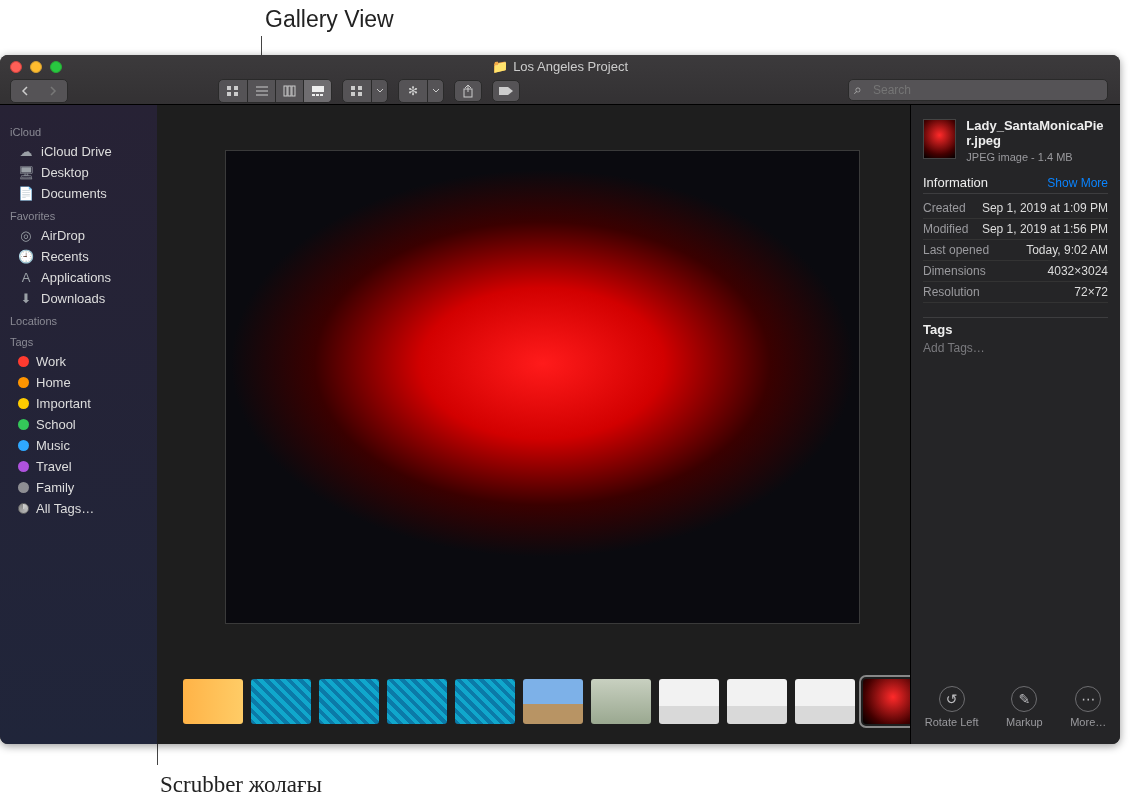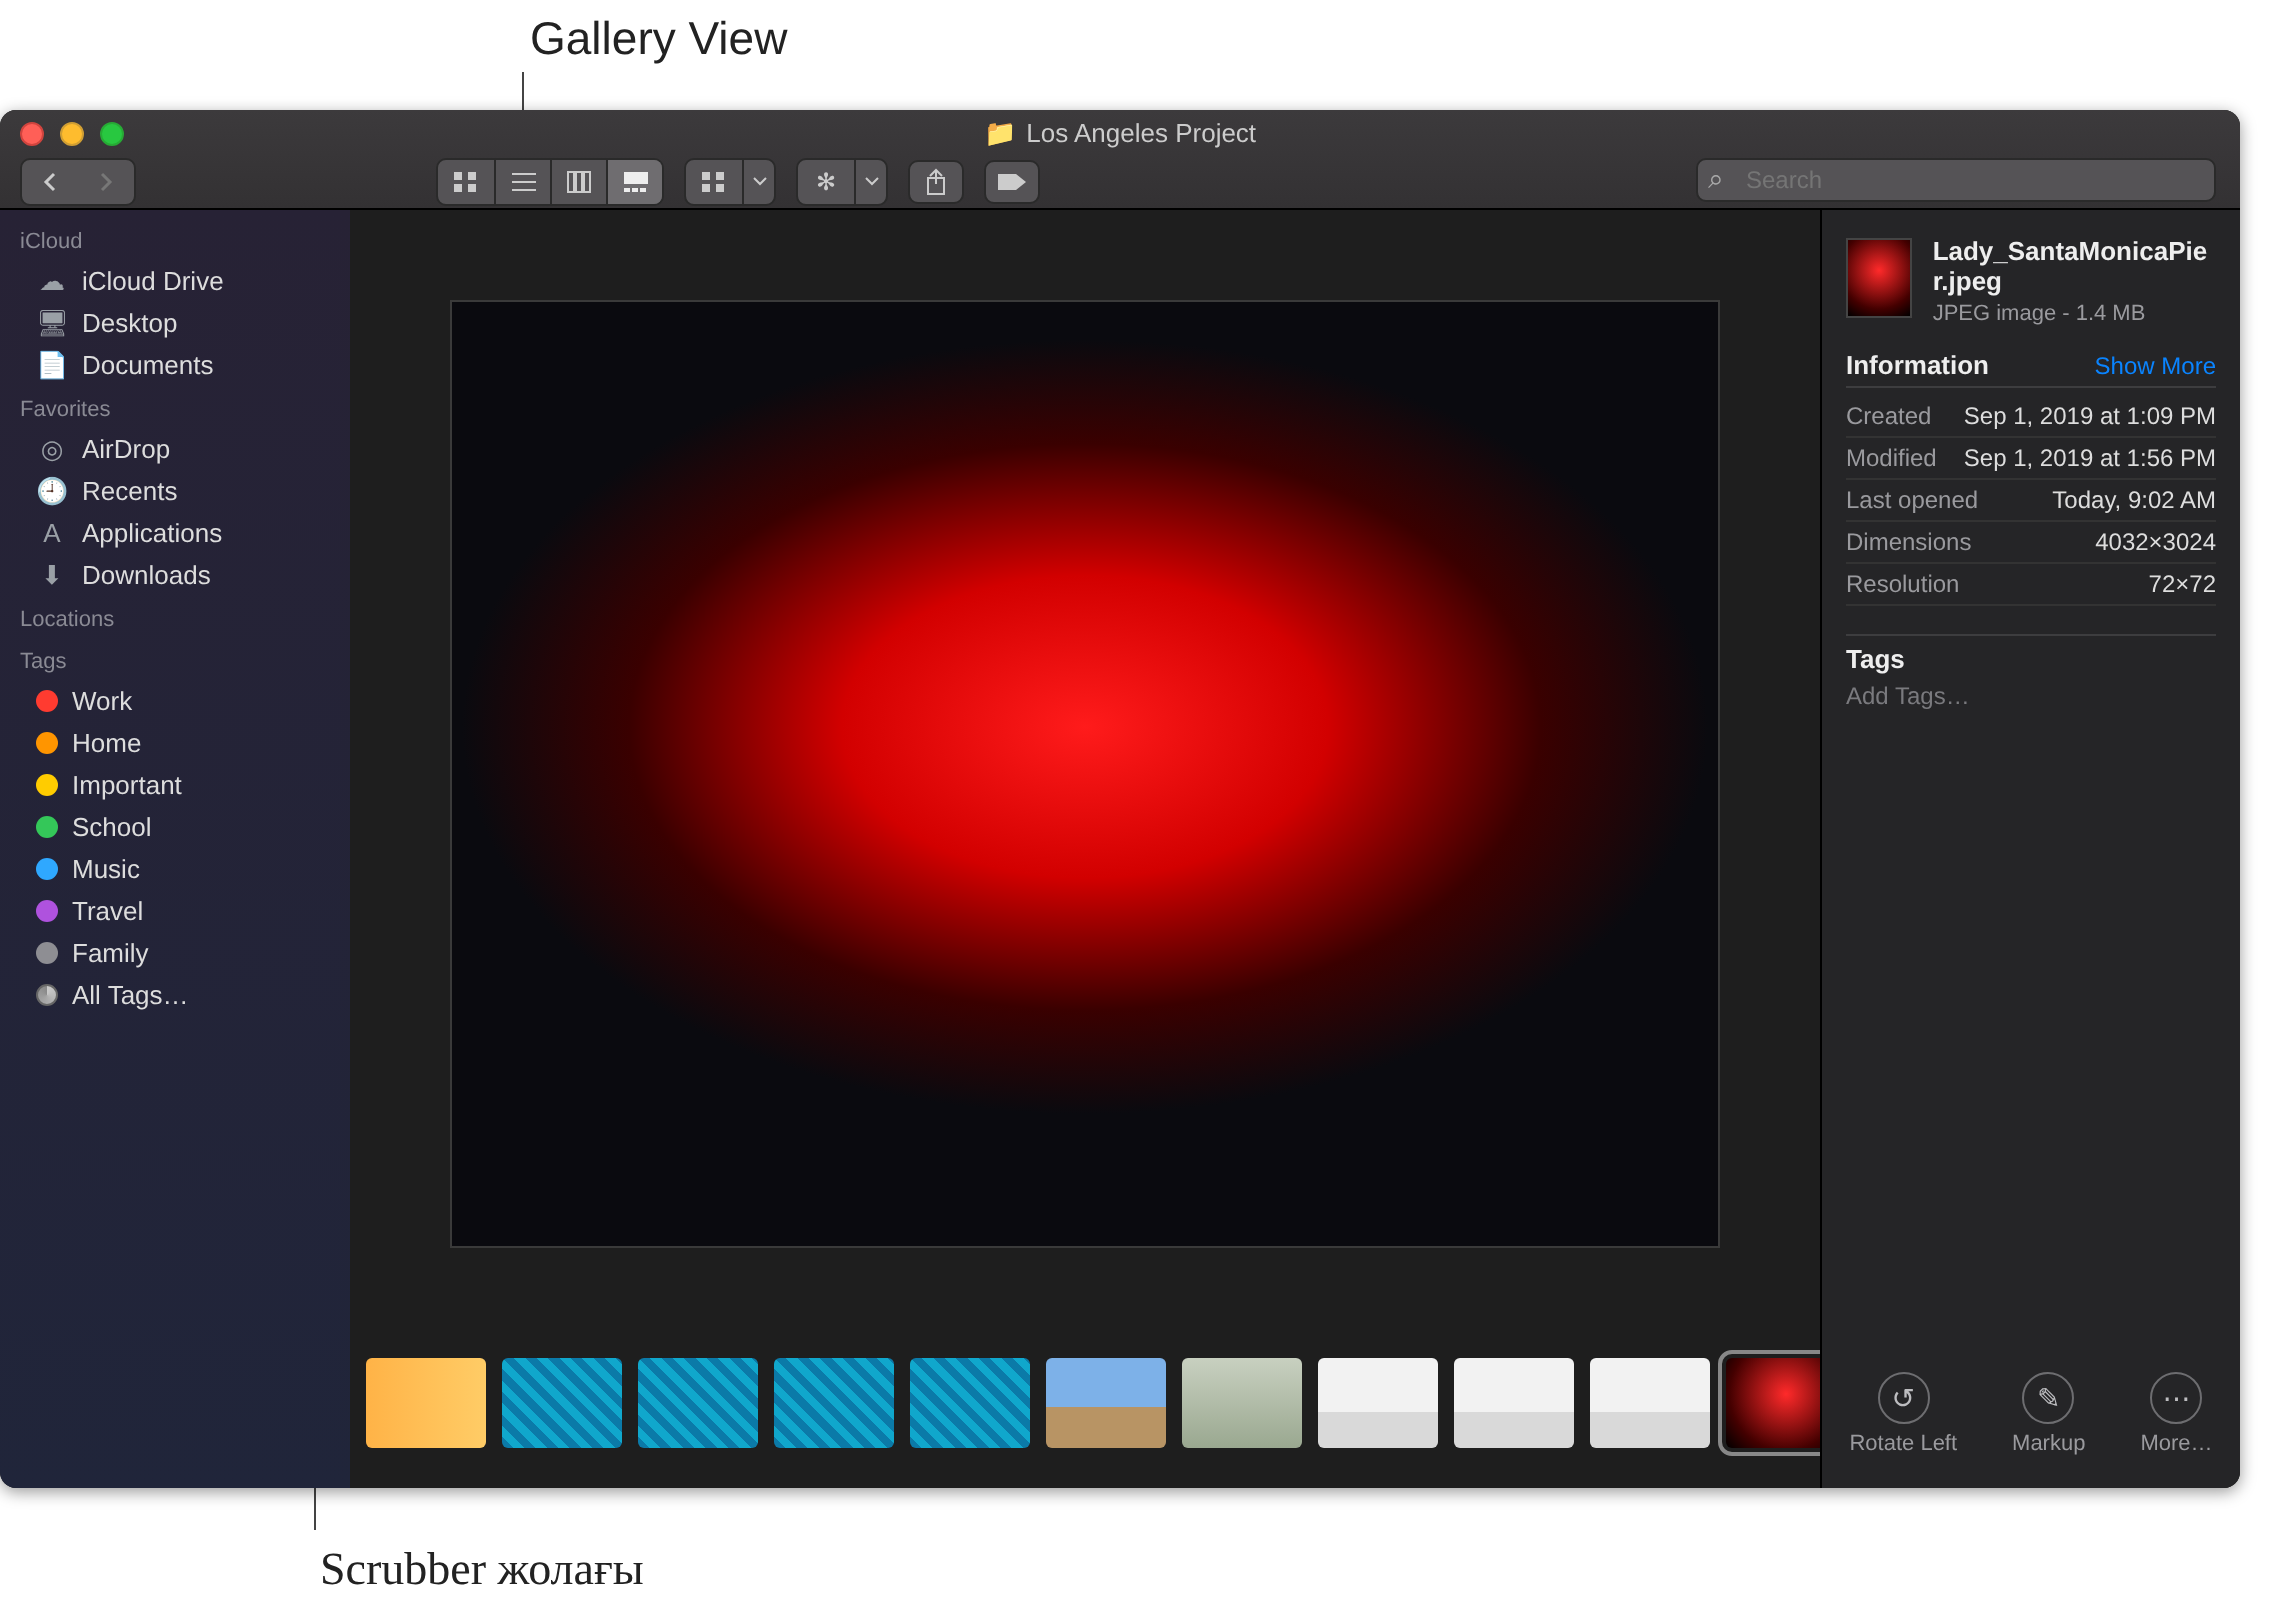--- a/index.html
+++ b/index.html
@@ -30,21 +30,21 @@
   .seg { display:flex; background:#555356; border-radius:5px; overflow:hidden; border:1px solid #2a2a2a;}
   .seg .btn + .btn { border-left:1px solid #2a2a2a; }
   .seg .btn.active { background:#6f6d70; }
   .tbtn { background:#555356; border-radius:5px; border:1px solid #2a2a2a; }
 
   .search-wrap { position:absolute; right:12px; top:24px; }
   .search-input { width:260px; height:22px; background:#555356; border:1px solid #2a2a2a; border-radius:5px; color:#ffffff; padding-left:24px; font-size:12px; }
   .search-wrap::before { content:"⌕"; position:absolute; left:6px; top:2px; color:#aaa; font-size:14px; }
 
   
-  .sidebar { position:absolute; left:0; top:50px; width:175px; bottom:0; background: linear-gradient(#272235, #20253a); padding: 4px 0 8px 0; color:#ccc; overflow:hidden; }
+  .sidebar { position:absolute; left:0; top:50px; width:157px; bottom:0; background: linear-gradient(#272235, #20253a); padding: 15px 0 8px 0; color:#ccc; overflow:hidden; }
   .sb-header { font-size:11px; color:#8a8a94; padding: 6px 10px 3px 10px; }
   .sb-item { display:flex; align-items:center; gap:7px; padding: 3px 10px 3px 18px; font-size:13px; color:#ddd; cursor:default; }
   .sb-item .ico { width:16px; text-align:center; color:#9aa0a6; font-size:13px; }
   .tag-dot { width:11px; height:11px; border-radius:50%; display:inline-block; }
 
   
   .main { position:absolute; left:175px; top:50px; right:210px; bottom:0; background:#1e1e1e; }
   .preview-area { position:absolute; top:45px; left:50px; right:50px; bottom:120px; background:#000; border:1px solid #3a3a3a; overflow:hidden; }
   .preview-image { position:absolute; inset:0; background: radial-gradient(ellipse 60% 50% at 50% 45%, #ff1b1b 0%, #d20000 32%, #3a0000 60%, #0a0a0f 82%); }
   .scrubber { position:absolute; left:8px; right:8px; bottom:15px; height:55px; display:flex; gap:8px; align-items:center; }
@@ -57,21 +57,21 @@
   .thumb.t-red { background: radial-gradient(circle at 50% 40%, #ff2a2a, #400 70%, #000); }
   .thumb.t-mixed { background: linear-gradient(90deg,#ffb347,#ffcc66); position:relative;}
 
   
   .infopane { position:absolute; right:0; top:50px; width:210px; bottom:0; background:#252527; border-left:1px solid #000; color:#ccc; padding: 14px 12px; font-size:12px; }
   .info-head { display:flex; gap:10px; margin-bottom:12px; }
   .info-thumb { width:40px; height:40px; background: radial-gradient(circle at 50% 40%, #ff2a2a, #400 70%, #000); border:1px solid #444;}
   .info-title { color:#eee; font-size:13px; font-weight:600; word-break:break-all; line-height:1.15;}
   .info-sub { color:#9a9a9e; font-size:11px; margin-top:2px;}
   .info-section-title { display:flex; justify-content:space-between; align-items:baseline; border-bottom:1px solid #3d3d3f; padding-bottom:3px; margin-top:6px; margin-bottom:4px;}
-  .info-section-title .t { color:#eee; font-weight:700; font-size:13px;}
+  .info-section-title .t { color:#eee; font-weight:400; font-size:13px;}
   .info-section-title .more { color:#0a84ff; font-size:12px; }
   .kv-row { display:flex; justify-content:space-between; font-size:12px; color:#bbb; border-bottom:1px solid #333; padding:3px 0;}
   .kv-row .k { color:#9a9a9e; }
   .kv-row .v { color:#ddd; }
   .tags-section { margin-top:14px; border-top:1px solid #3d3d3f; padding-top:4px;}
   .tags-section .t { color:#eee; font-weight:600; font-size:13px; }
   .add-tags { color:#7a7a7e; margin-top:4px; font-size:12px;}
 
   .info-actions { position:absolute; bottom:16px; left:0; right:0; display:flex; justify-content:space-around; }
   .info-action { display:flex; flex-direction:column; align-items:center; gap:4px; color:#9a9a9e; font-size:11px; }

